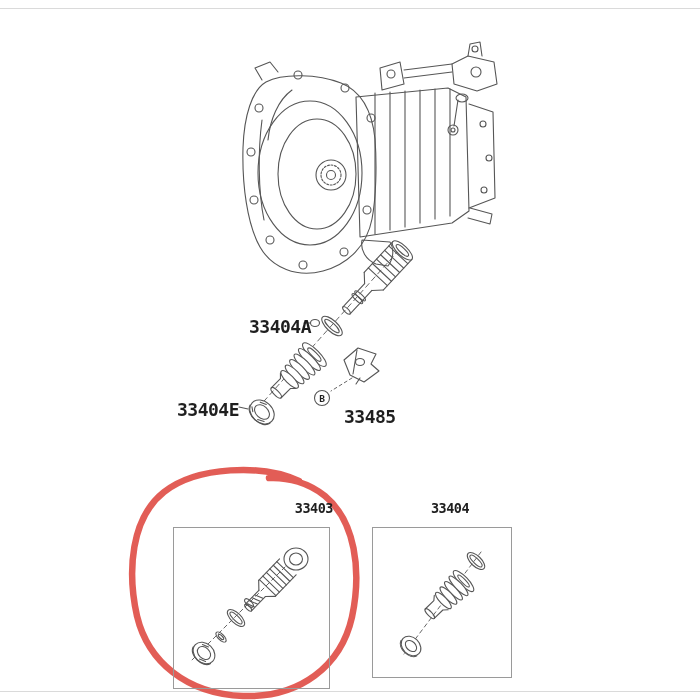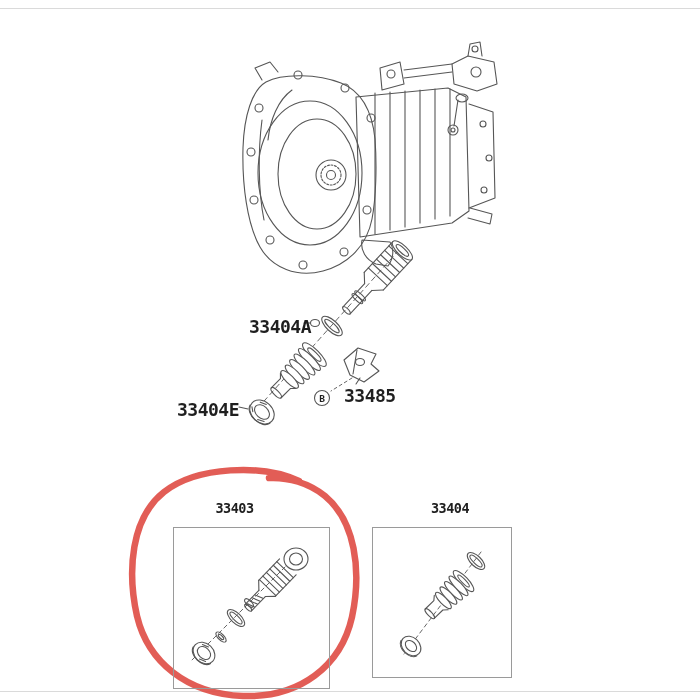--- a/index.html
+++ b/index.html
@@ -198,22 +198,22 @@
       </g>
     </g>
 
     <path d="M299 481 C263 464 197 466 164 492 C131 518 127 571 137 616 C148 662 187 694 243 696 C300 698 341 666 352 617 C362 570 355 521 325 496 C309 483 288 477 269 478" stroke="#e04f48" stroke-width="6.5" fill="none" stroke-linecap="round" opacity="0.92"></path>
   </svg>
 
   <div class="lbl" style="left:249px; top:316px;">33404A</div>
 
   <div class="lbl" style="left:177px; top:399px;">33404E</div>
 
-  <div class="lbl" style="left:344px; top:385px;">33485</div>
-
-
-  <div class="box-label" style="left:156px; top:500px; width:157px;">33403</div>
+  <div class="lbl" style="left:344px; top:406px;">33485</div>
+
+
+  <div class="box-label" style="left:176px; top:500px; width:157px;text-align:right;">33403</div>
   <div class="box" style="left:173px; top:527px; width:157px; height:162px;"></div>
 
   <div class="box-label" style="left:380px; top:500px; width:140px;">33404</div>
   <div class="box" style="left:372px; top:527px; width:140px; height:151px;"></div>
 
 </div>
 
 </body></html>

